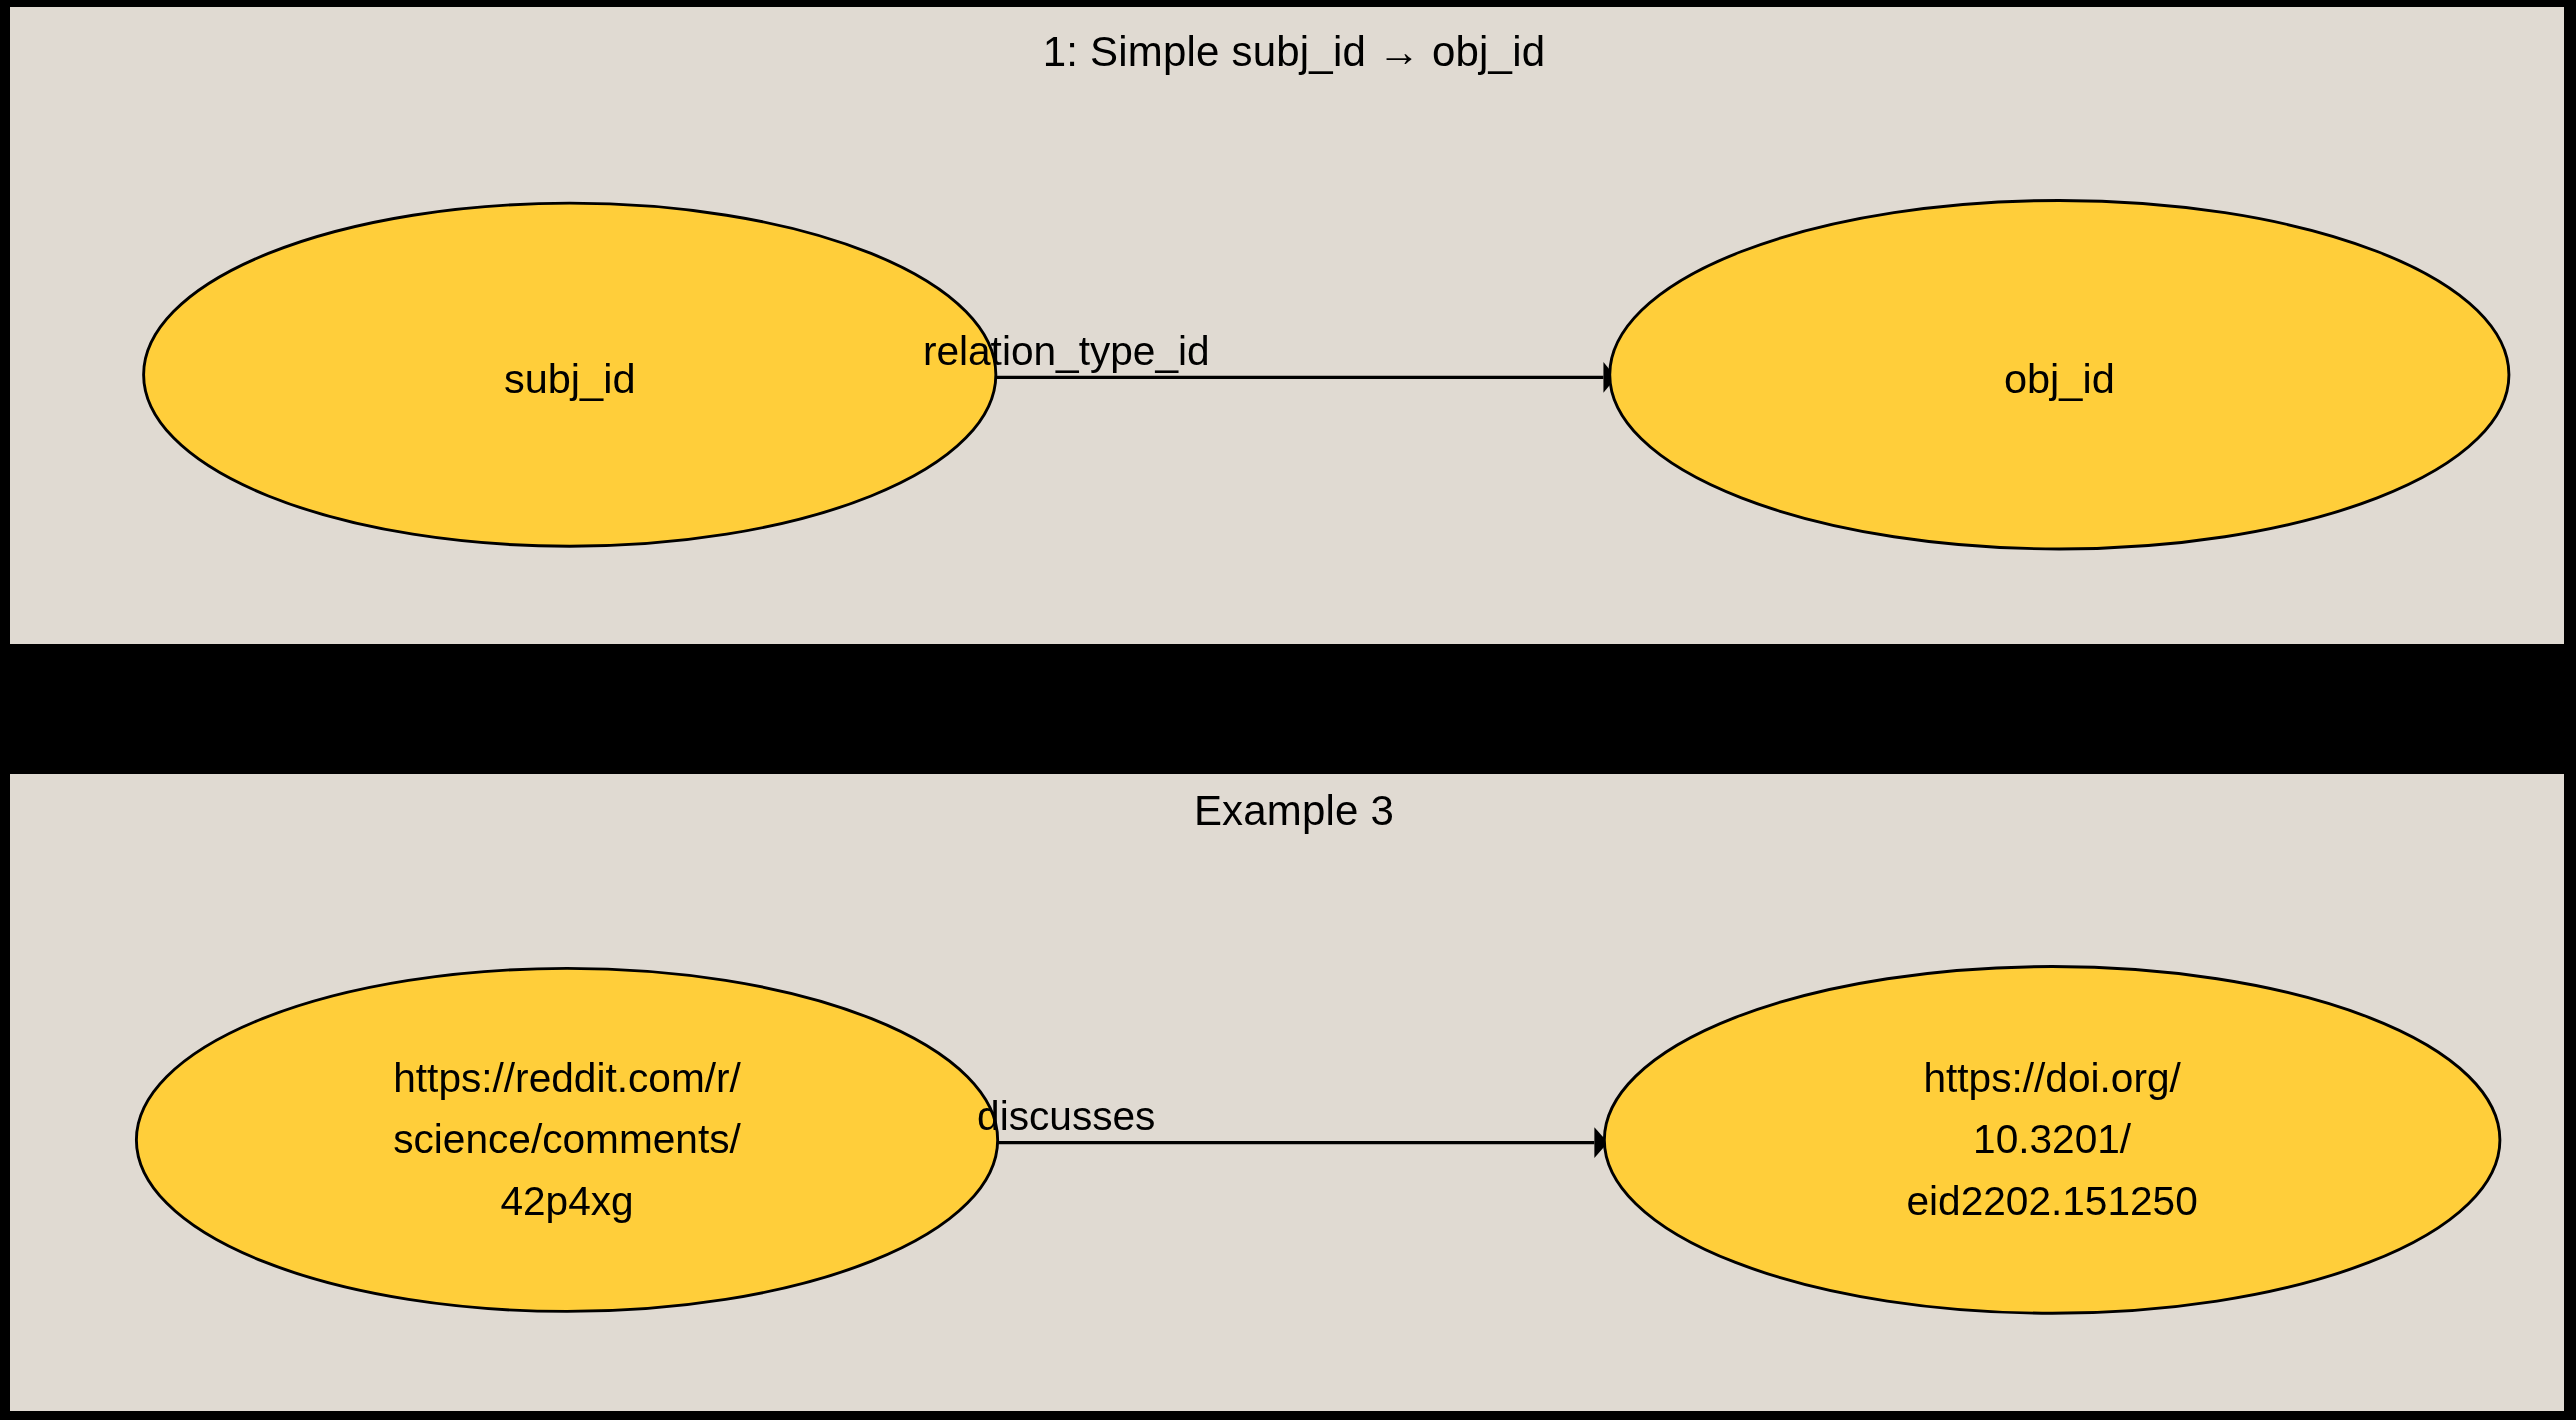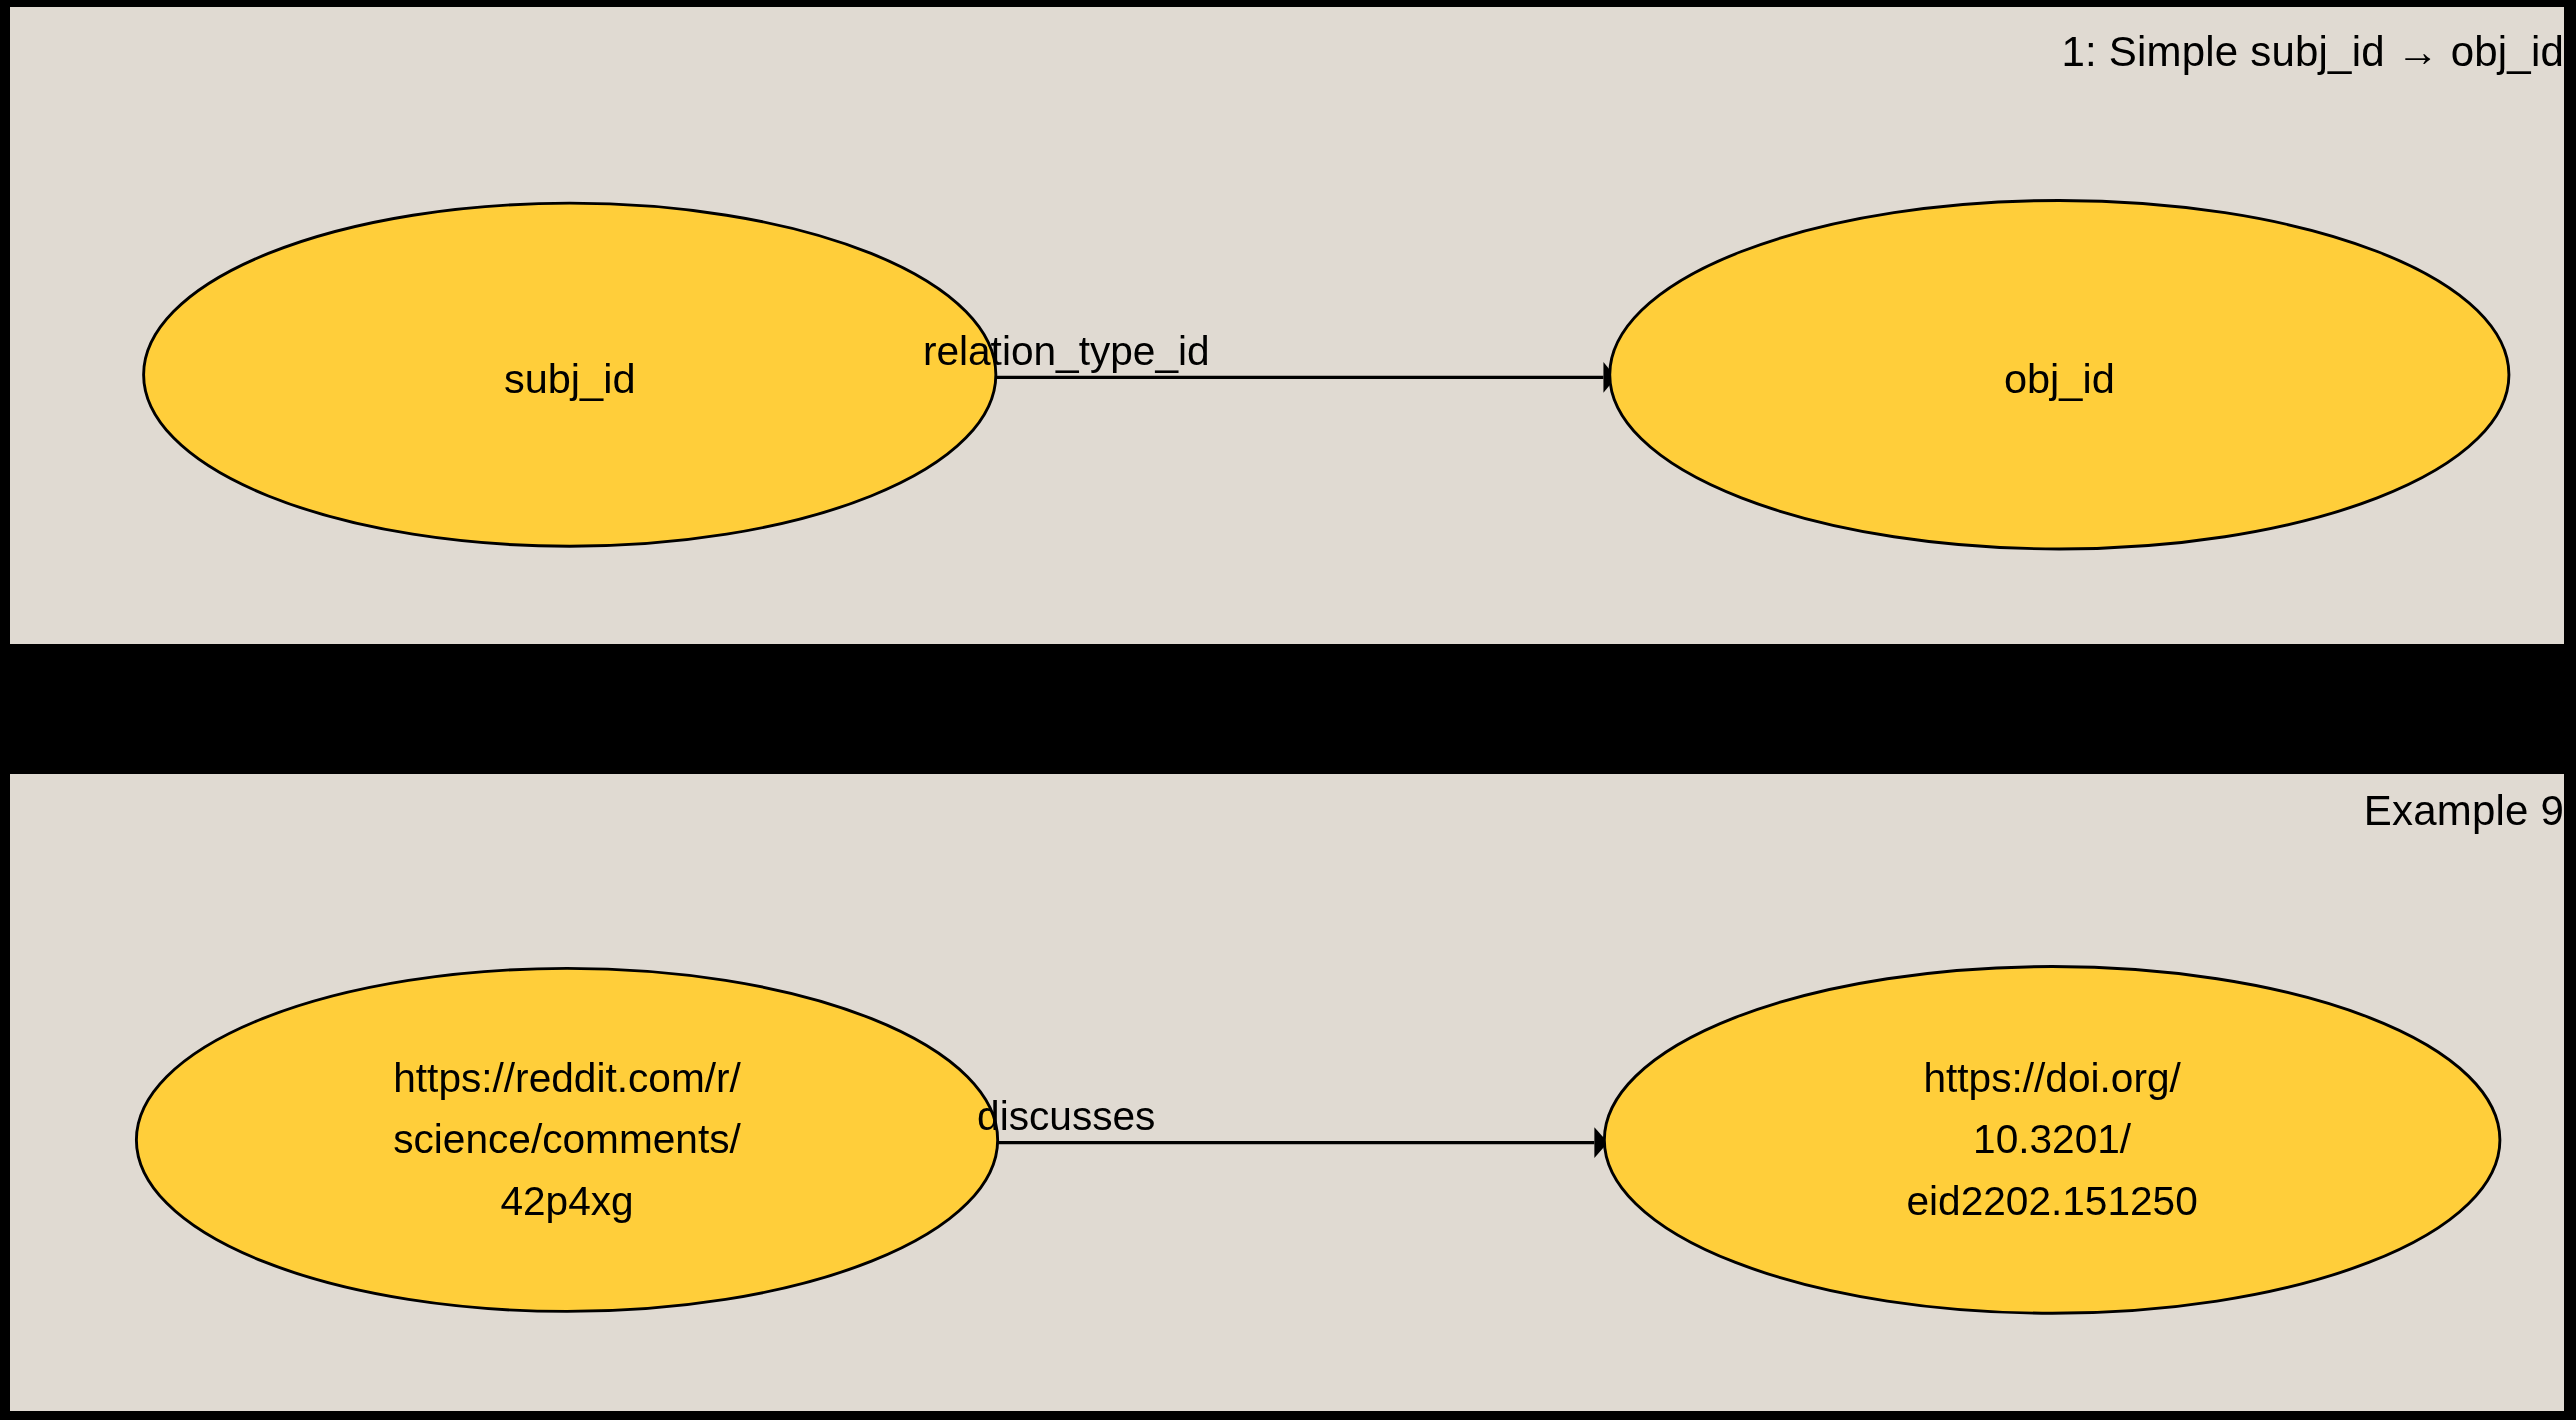--- a/index.html
+++ b/index.html
@@ -45,23 +45,23 @@
     position: absolute;
     left: 0;
     top: 644px;
     width: 2576px;
     height: 130px;
     background: #000000;
   }
 
   .panel-title {
     position: absolute;
-    left: 0;
+    left: 7px;
     width: 100%;
-    text-align: right;
+    text-align: center;
     color: #000000;
     font-size: 42px;
     font-weight: 400;
     letter-spacing: 0.2px;
     white-space: nowrap;
   }
 
   #panel-1 .panel-title { top: 21px; }
   #panel-2 .panel-title { top: 12.6px; }
 
@@ -135,21 +135,21 @@
         <text class="node-text" x="2270" y="415">obj_id</text>
       </g>
 
       <text class="edge-label" x="1170" y="396">relation_type_id</text>
     </svg>
   </div>
 
   <div class="divider-band"></div>
 
   <div class="panel" id="panel-2">
-    <div class="panel-title">Example 9</div>
+    <div class="panel-title">Example 3</div>
 
     <svg class="graph-svg" viewBox="0 0 2829 705" xmlns="http://www.w3.org/2000/svg">
 
       <g>
         <line class="edge-line" x1="598" y1="408" x2="1755" y2="408"></line>
         <polygon class="edge-head" points="1755,391 1770,408 1755,425"></polygon>
       </g>
 
       <g>
         <ellipse class="node-ellipse" cx="617" cy="405" rx="477" ry="190"></ellipse>

